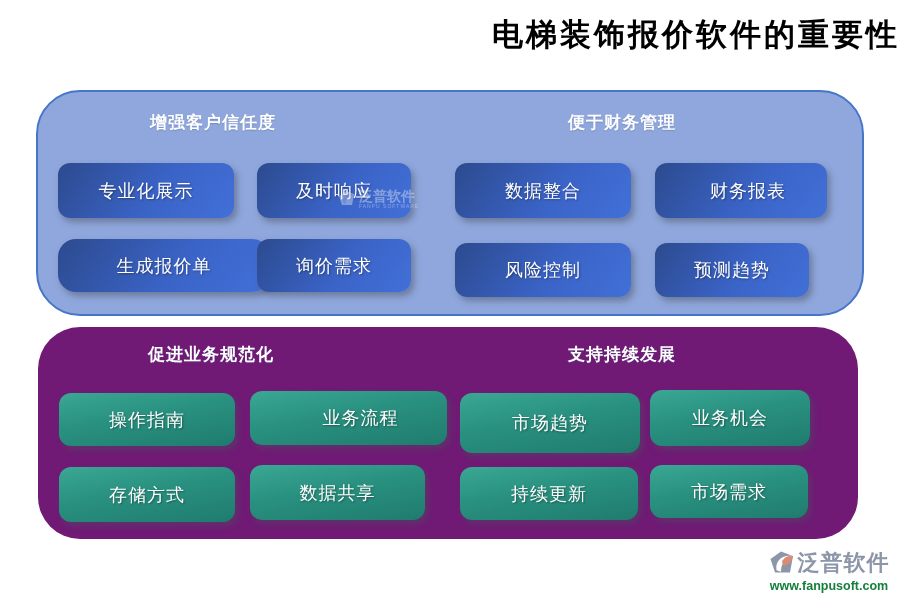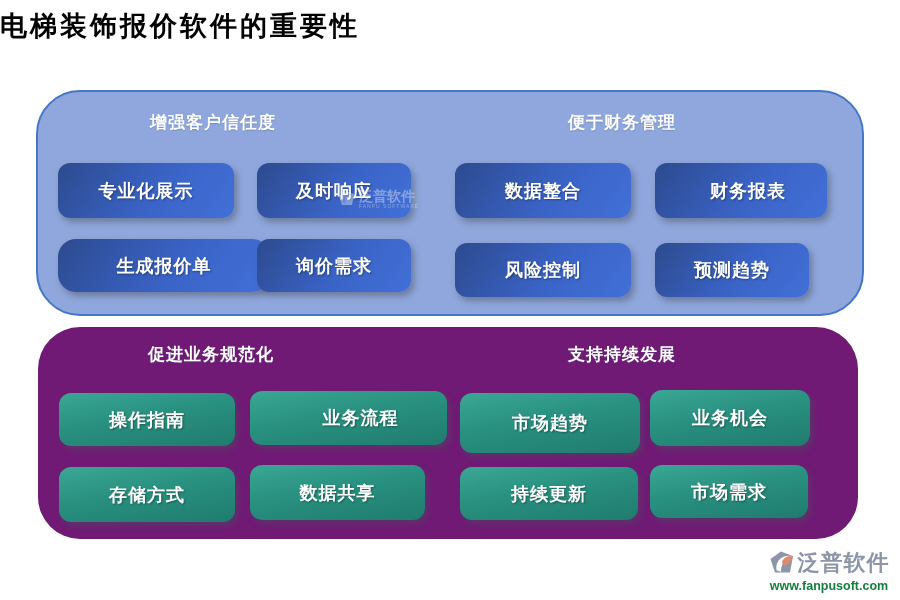--- a/index.html
+++ b/index.html
@@ -1,41 +1,41 @@
 <!DOCTYPE html>
 <html><head>
 <meta charset="utf-8">
 <style>
   html,body { margin:0; padding:0; background:#fff; }
   #canvas {
     position:relative; width:900px; height:600px; background:#ffffff;
     overflow:hidden; font-family:"Liberation Sans","DejaVu Sans",sans-serif;
   }
   .title {
-    position:absolute; left:0; top:8px; width:100%; text-align:left;
+    position:absolute; left:0; top:14px; width:100%; text-align:right;
     font-family:"Liberation Serif","DejaVu Serif",serif;
-    font-weight:bold; font-size:27px; color:#000; letter-spacing:3px;
+    font-weight:bold; font-size:31px; color:#000; letter-spacing:3px;
   }
   .panel { position:absolute; box-sizing:border-box; }
   .panel-top {
     left:36px; top:90px; width:828px; height:226px;
     background:#8fa7dc; border:2px solid #4676c8; border-radius:44px;
   }
   .panel-bottom {
     left:38px; top:327px; width:820px; height:212px;
     background:#701a75; border-radius:42px;
   }
   .group-header {
     position:absolute; color:#ffffff; font-weight:bold; font-size:17px;
     letter-spacing:1px; text-shadow:0 1px 1px rgba(70,90,140,.35);
     white-space:nowrap;
   }
   .btn {
     position:absolute; display:flex; align-items:center; justify-content:center;
-    color:#fff; font-weight:bold; font-size:18px; letter-spacing:1px;
+    color:#fff; font-weight:normal; font-size:18px; letter-spacing:1px;
     border-radius:12px; text-shadow:1px 1px 2px rgba(0,0,0,.35);
     white-space:nowrap;
   }
   .btn.blue {
     background:linear-gradient(125deg,#2c4a8e 0%, #3a63c6 55%, #4270d8 100%);
     box-shadow:3px 4px 6px rgba(75,80,95,.5);
   }
   .btn.teal {
     background:linear-gradient(170deg,#3aa794 0%, #29907f 45%, #1f7c6e 100%);
     box-shadow:3px 4px 6px rgba(75,80,95,.45);

